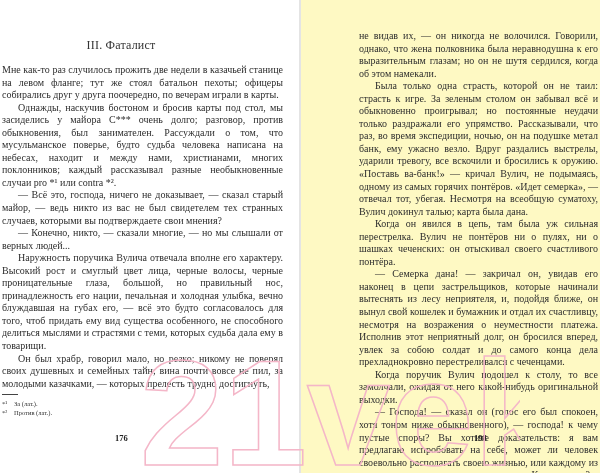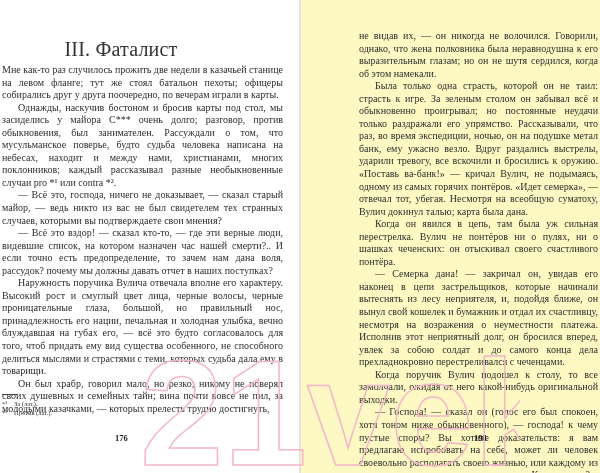--- a/index.html
+++ b/index.html
@@ -11,21 +11,21 @@
     position: relative;
   }
   .spread { position: absolute; inset: 0; display: flex; }
   .page { position: relative; height: 473px; }
   .page-left { width: 299px; background: #fff; }
   .gutter { width: 2px; background: #e4e4e4; }
   .page-right { width: 299px; background: #fef9c3; }
 
   .chapter-title {
     position: absolute; left: 0; width: 242px; top: 38px;
-    text-align: center; font-size: 20px; color: #333; letter-spacing: 0.2px;
+    text-align: center; font-size: 12px; color: #333; letter-spacing: 0.2px;
   }
   .text-block {
     position: absolute; font-size: 10px; line-height: 12.55px;
     text-align: justify; color: #2d2d2d;
   }
   .left-text { left: 2px; top: 64px; width: 281px; }
   .right-text { left: 360px; top: 30px; width: 0; }
   .page-right .right-text { left: 58px; top: 30px; width: 239px; }
   .text-block p { margin: 0; text-indent: 0; }
   .text-block p.ind { text-indent: 16px; }
@@ -51,21 +51,21 @@
 <body>
 
 <div class="spread">
 
   <div class="page page-left">
     <div class="chapter-title">III. Фаталист</div>
     <div class="text-block left-text">
       <p>Мне как-то раз случилось прожить две недели в казачьей станице на левом фланге; тут же стоял батальон пехоты; офицеры собирались друг у друга поочередно, по вечерам играли в карты.</p>
       <p class="ind">Однажды, наскучив бостоном и бросив карты под стол, мы засиделись у майора С*** очень долго; разговор, против обыкновения, был занимателен. Рассуждали о том, что мусульманское поверье, будто судьба человека написана на небесах, находит и между нами, христианами, многих поклонников; каждый рассказывал разные необыкновенные случаи pro *¹ или contra *².</p>
       <p class="ind">— Всё это, господа, ничего не доказывает, — сказал старый майор, — ведь никто из вас не был свидетелем тех странных случаев, которыми вы подтверждаете свои мнения?</p>
-      <p class="ind">— Всё это вздор! — сказал кто-то, — где эти верные люди, видевшие список, на котором назначен час нашей смерти?.. И если точно есть предопределение, то зачем нам дана воля, рассудок? почему мы должны давать отчет в наших поступках?</p>
+      <p class="ind">— Конечно, никто, — сказали многие, — но мы слышали от верных людей...</p>
       <p class="ind">Наружность поручика Вулича отвечала вполне его характеру. Высокий рост и смуглый цвет лица, черные волосы, черные проницательные глаза, большой, но правильный нос, принадлежность его нации, печальная и холодная улыбка, вечно блуждавшая на губах его, — всё это будто согласовалось для того, чтоб придать ему вид существа особенного, не способного делиться мыслями и страстями с теми, которых судьба дала ему в товарищи.</p>
       <p class="ind">Он был храбр, говорил мало, но резко; никому не поверял своих душевных и семейных тайн; вина почти вовсе не пил, за молодыми казачками, — которых прелесть трудно достигнуть,</p>
     </div>
     <div class="fn-rule"></div>
     <div class="footnotes">
       <div class="fn">
         <span class="fn-mark">*¹</span>
         <span>За (лат.).</span>
       </div>
       <div class="fn">

